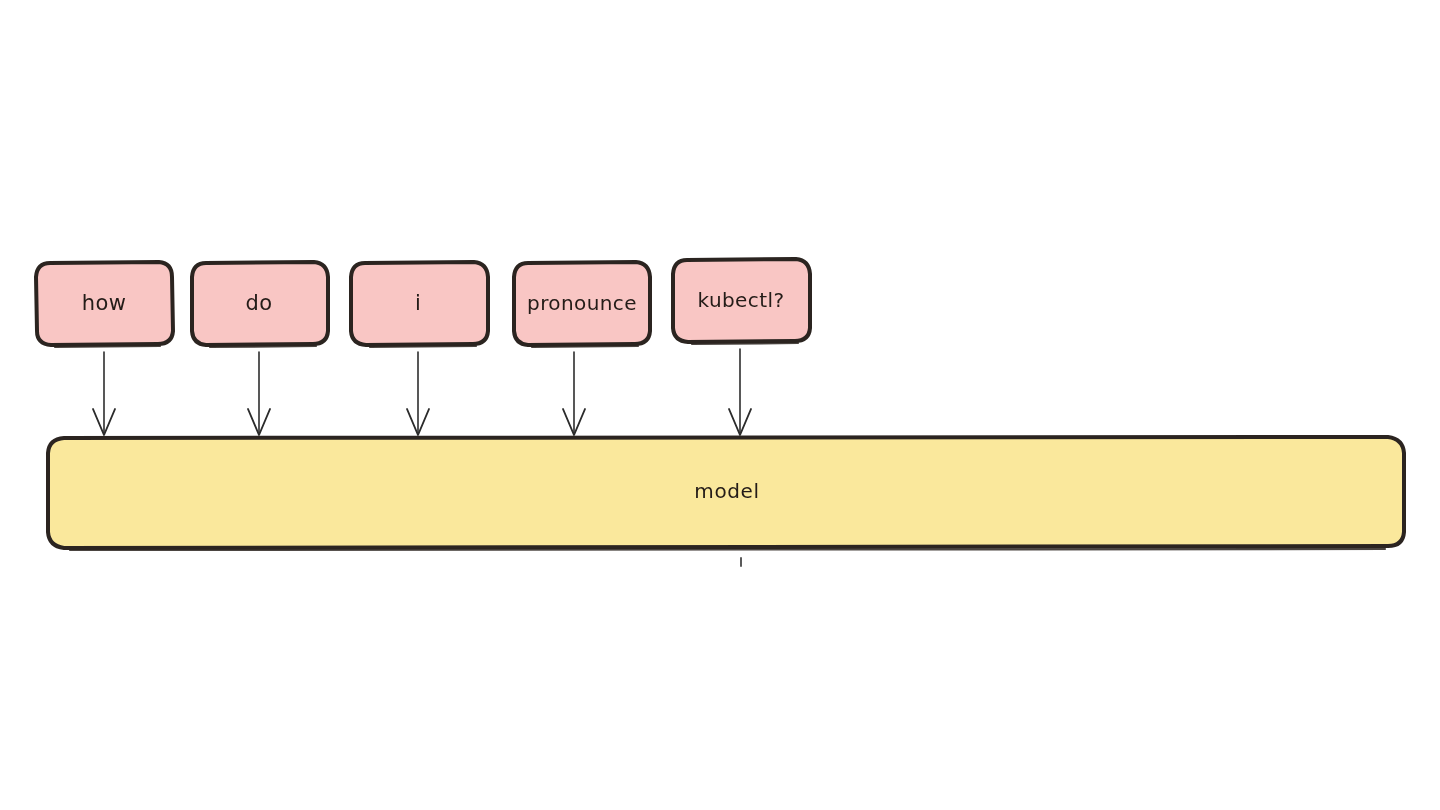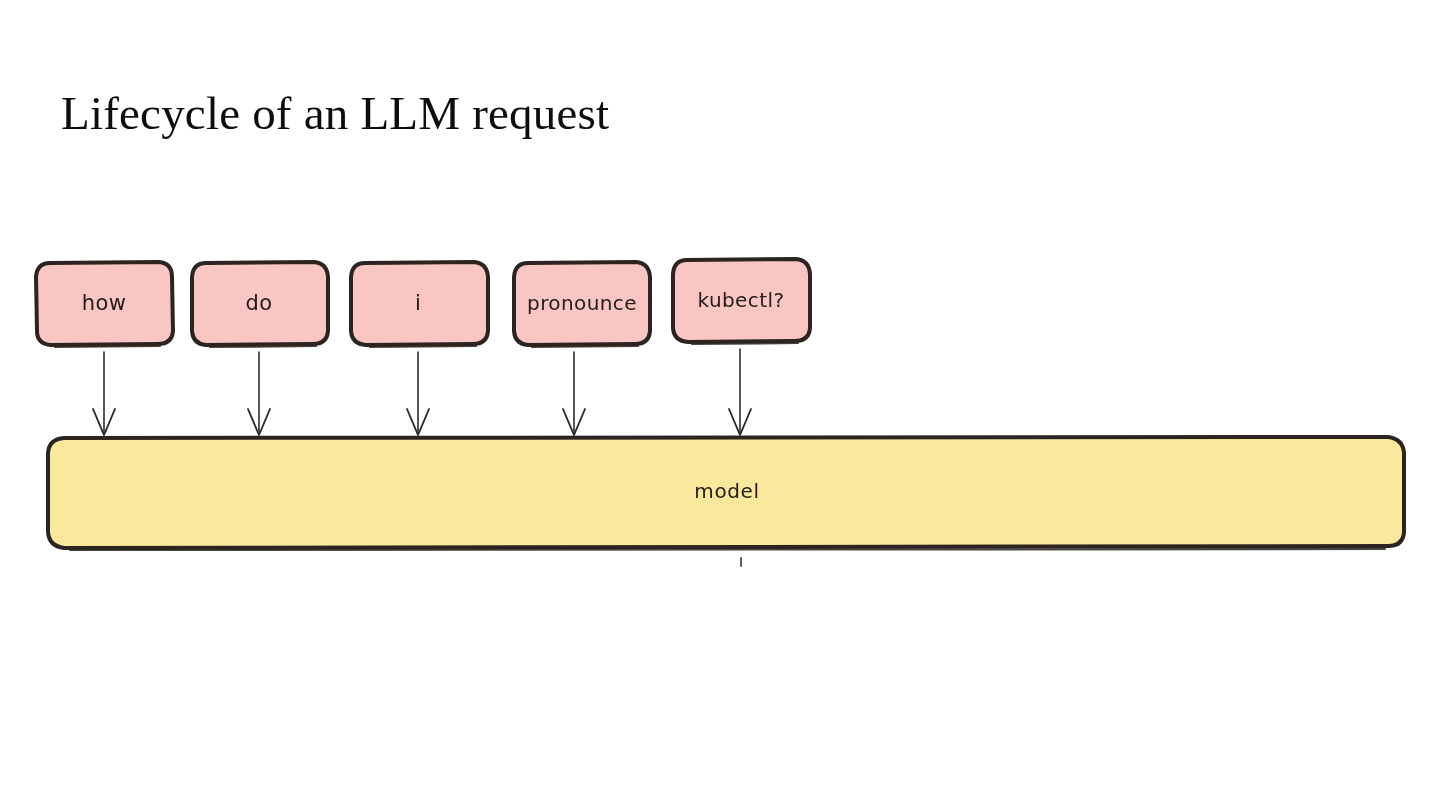--- a/index.html
+++ b/index.html
@@ -89,21 +89,20 @@
     stroke: #5a5a5a;
     stroke-width: 2;
     stroke-linecap: round;
   }
 </style>
 </head>
 <body>
 
 <div id="slide">
 
-  <div id="slide-title">Lifecycle of an LLM request</div>
 
   <svg id="diagram" viewBox="0 0 1440 810" xmlns="http://www.w3.org/2000/svg">
 
     <g>
       <path class="sketch-box" fill="#f9c6c4" d="M50,263 L159,262 Q172,263 172,277 L173,331 Q172,344 158,344 L51,345 Q37,344 37,331 L36,277 Q37,263 50,263 Z"></path>
       <path class="sketch-box-shadow" d="M55,347 L160,346"></path>
       <text class="node-label" x="104" y="304">how</text>
     </g>
 
     <g>

